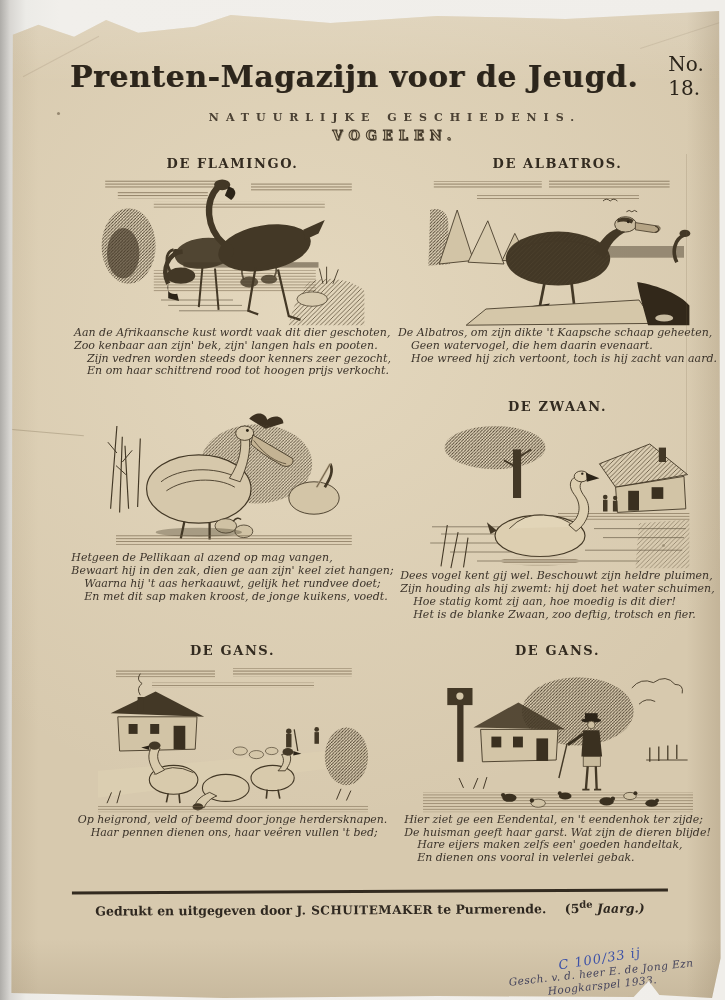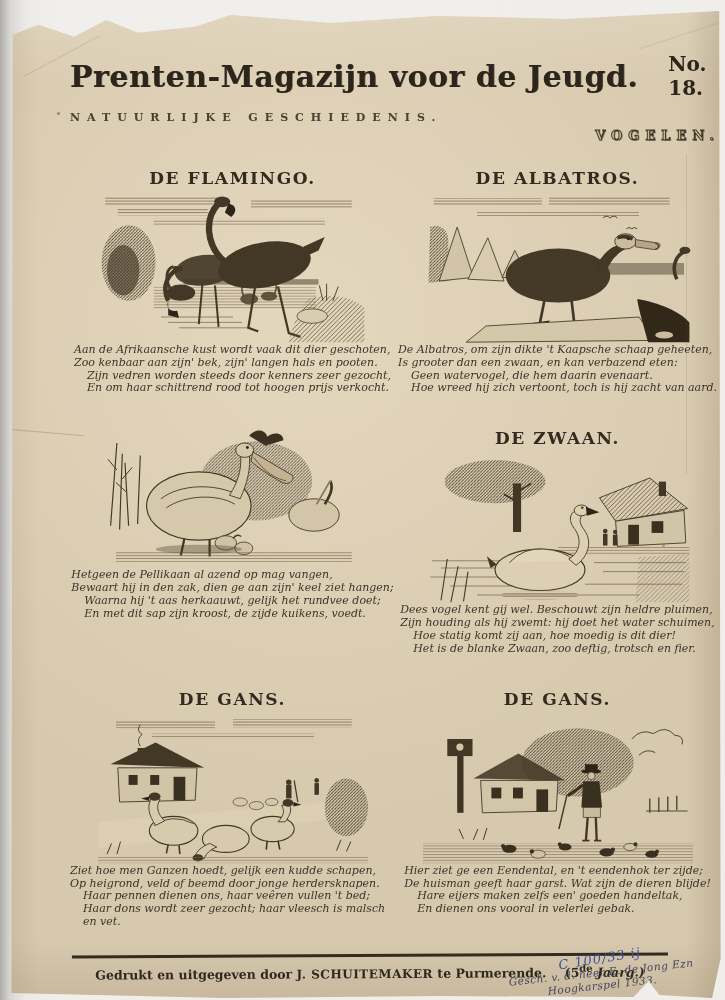--- a/index.html
+++ b/index.html
@@ -28,38 +28,38 @@
   .c3 { left:8px; top:52px; width:86px; height:1px; transform:rotate(-28deg); opacity:.5; }
   .c4 { left:628px; top:30px; width:90px; height:1px; transform:rotate(-18deg); opacity:.45; }
   .speck { position:absolute; width:3px; height:3px; border-radius:50%; background:#5d4f3a; opacity:.55; }
 
   .masthead {
     margin:48px 0 0 60px; width:650px;
     display:flex; justify-content:center; align-items:center; gap:30px;
     color:#2c251b;
   }
   .title { font-size:30px; font-weight:bold; letter-spacing:0.5px; text-shadow:0.6px 0.4px 0 rgba(44,37,27,0.55); white-space:nowrap; }
-  .issue { font-size:20px; font-weight:bold; }
+  .issue { font-size:20px; font-weight:normal; }
   .subtitle {
-    margin:11px 0 0 60px; width:650px; 
+    margin:11px 0 0 60px; width:650px; text-align:center;
     font-size:11px; font-weight:bold; letter-spacing:7px; color:#4a4033;
   }
   .section-title {
-    margin:4px 0 0 60px; width:650px; text-align:right;
+    margin:4px 0 0 60px; width:650px; text-align:center;
     font-size:13px; font-weight:bold; letter-spacing:6px;
     color:#cabb9c; -webkit-text-stroke:1px #43392a; text-shadow:1px 1px 0 rgba(67,57,42,0.45);
   }
 
   .grid {
     margin:13px 0 0 60px; width:650px;
     display:grid; grid-template-columns:325px 325px;
   }
   .entry { text-align:center; margin-bottom:21px; }
   .entry-heading {
-    margin:12px 0 3px 0; font-size:17px; font-weight:bold; letter-spacing:1.6px; color:#332b20;
+    margin:0 0 3px 0; font-size:13px; font-weight:bold; letter-spacing:1.6px; color:#332b20;
   }
   .engraving { width:270px; height:153px; display:block; margin:0 auto; }
   .verse {
     display:inline-block; margin-top:0; text-align:left;
     font-size:11px; line-height:12.8px; color:#3b332a;font-style:italic;
   }
   .verse .ind { padding-left:13px; }
 
   .footer { margin:4px 0 0 62px; width:596px; transform:rotate(-0.3deg); }
   .footer-rule { height:2.5px; background:#332b20; box-shadow:0 3px 0 -1.6px rgba(51,43,32,0.5); }
@@ -192,21 +192,20 @@
           <polygon points="158,147 179,144 171,158" fill="#2c2418"></polygon>
         </g>
         <polygon points="70,150 240,140 258,166 48,168" fill="#d5c7a9" stroke="#4a3e2c" stroke-width="1"></polygon>
         <path d="M238,120 C262,124 286,134 296,146 L296,168 L250,168 C246,152 240,134 238,120 Z" fill="#32281a"></path>
         <ellipse cx="268" cy="160" rx="10" ry="4" fill="#d9ccb0" opacity=".9"></ellipse>
         <path d="M282,98 C276,86 280,72 290,68" class="line" stroke-width="4"></path>
         <ellipse cx="291" cy="66" rx="6" ry="4" class="ink"></ellipse>
       </svg>
       <div class="verse">
         <div>De Albatros, om zijn dikte 't Kaapsche schaap geheeten,</div>
-        <div>Is grooter dan een zwaan, en kan verbazend eten:</div>
         <div class="ind">Geen watervogel, die hem daarin evenaart.</div>
         <div class="ind">Hoe wreed hij zich vertoont, toch is hij zacht van aard.</div>
       </div>
     </section>
 
     <section class="entry">
       <svg class="engraving" viewBox="0 0 300 170">
         <path d="M14,122 L21,30 M24,126 L27,42 M34,122 L30,52 M44,120 L47,44" class="line" stroke-width="1.3"></path>
         <path d="M21,60 l-10,-12 M27,70 l11,-13 M31,84 l-11,-10" class="line" stroke-width="1.1"></path>
         <path d="M168,22 C176,13 186,15 188,23 C196,17 206,19 206,27 L186,33 Z" fill="#3c3020"></path>
@@ -230,21 +229,21 @@
           <path d="M258,72 L243,98" stroke="#b5a485" stroke-width="2.4" fill="none"></path>
           <path d="M258,72 L243,98" class="line" stroke-width=".7"></path>
         </g>
         <rect x="20" y="150" width="262" height="12" fill="url(#hz)" opacity=".9"></rect>
         <ellipse cx="112" cy="148" rx="48" ry="5" class="ink" opacity=".35"></ellipse>
       </svg>
       <div class="verse">
         <div>Hetgeen de Pellikaan al azend op mag vangen,</div>
         <div>Bewaart hij in den zak, dien ge aan zijn' keel ziet hangen;</div>
         <div class="ind">Waarna hij 't aas herkaauwt, gelijk het rundvee doet;</div>
-        <div class="ind">En met dit sap zijn kroost, de zijde kuikens, voedt.</div>
+        <div class="ind">En met dit sap maken kroost, de jonge kuikens, voedt.</div>
       </div>
     </section>
 
     <section class="entry">
       <h3 class="entry-heading">DE ZWAAN.</h3>
       <svg class="engraving" viewBox="0 0 300 170">
         <ellipse cx="80" cy="34" rx="56" ry="24" fill="url(#dg2)"></ellipse>
         <rect x="100" y="36" width="9" height="54" class="ink"></rect>
         <path d="M104,46 l16,-10 m-16,20 l-14,-8" class="line" stroke-width="2"></path>
         <g>
@@ -323,24 +322,22 @@
           <ellipse cx="194" cy="130" rx="24" ry="14" fill="#d8caac" stroke="#433826" stroke-width="1.2"></ellipse>
           <path d="M208,122 C214,114 216,108 212,102 L204,104 C208,110 206,116 200,122 Z" fill="#d8caac" stroke="#433826" stroke-width="1"></path>
           <ellipse cx="211" cy="101" rx="6" ry="4.2" class="ink"></ellipse>
           <path d="M217,100 l9,3 -9,2 z" fill="#2c2418"></path>
           <path d="M188,143 l-1,10 m13,-10 l2,10" class="line" stroke-width="1.8"></path>
         </g>
         <path d="M10,158 l5,-12 m6,12 l4,-14 m240,10 l5,-12 m6,13 l5,-11" class="line" stroke-width="1.1"></path>
         <rect x="0" y="160" width="300" height="8" fill="url(#hz)" opacity=".7"></rect>
       </svg>
       <div class="verse">
-        <div>Ziet hoe men Ganzen hoedt, gelijk een kudde schapen,</div>
         <div>Op heigrond, veld of beemd door jonge herdersknapen.</div>
         <div class="ind">Haar pennen dienen ons, haar veêren vullen 't bed;</div>
-        <div class="ind">Haar dons wordt zeer gezocht; haar vleesch is malsch en vet.</div>
       </div>
     </section>
 
     <section class="entry">
       <h3 class="entry-heading">DE GANS.</h3>
       <svg class="engraving" viewBox="0 0 300 170">
         <ellipse cx="172" cy="56" rx="62" ry="38" fill="url(#dg2)"></ellipse>
         <path d="M232,30 q10,-12 24,-6 q14,-10 24,2 q10,0 8,10" class="line" stroke-width="1"></path>
         <path d="M240,48 q8,-8 18,-3" class="line" stroke-width="1"></path>
         <g>

